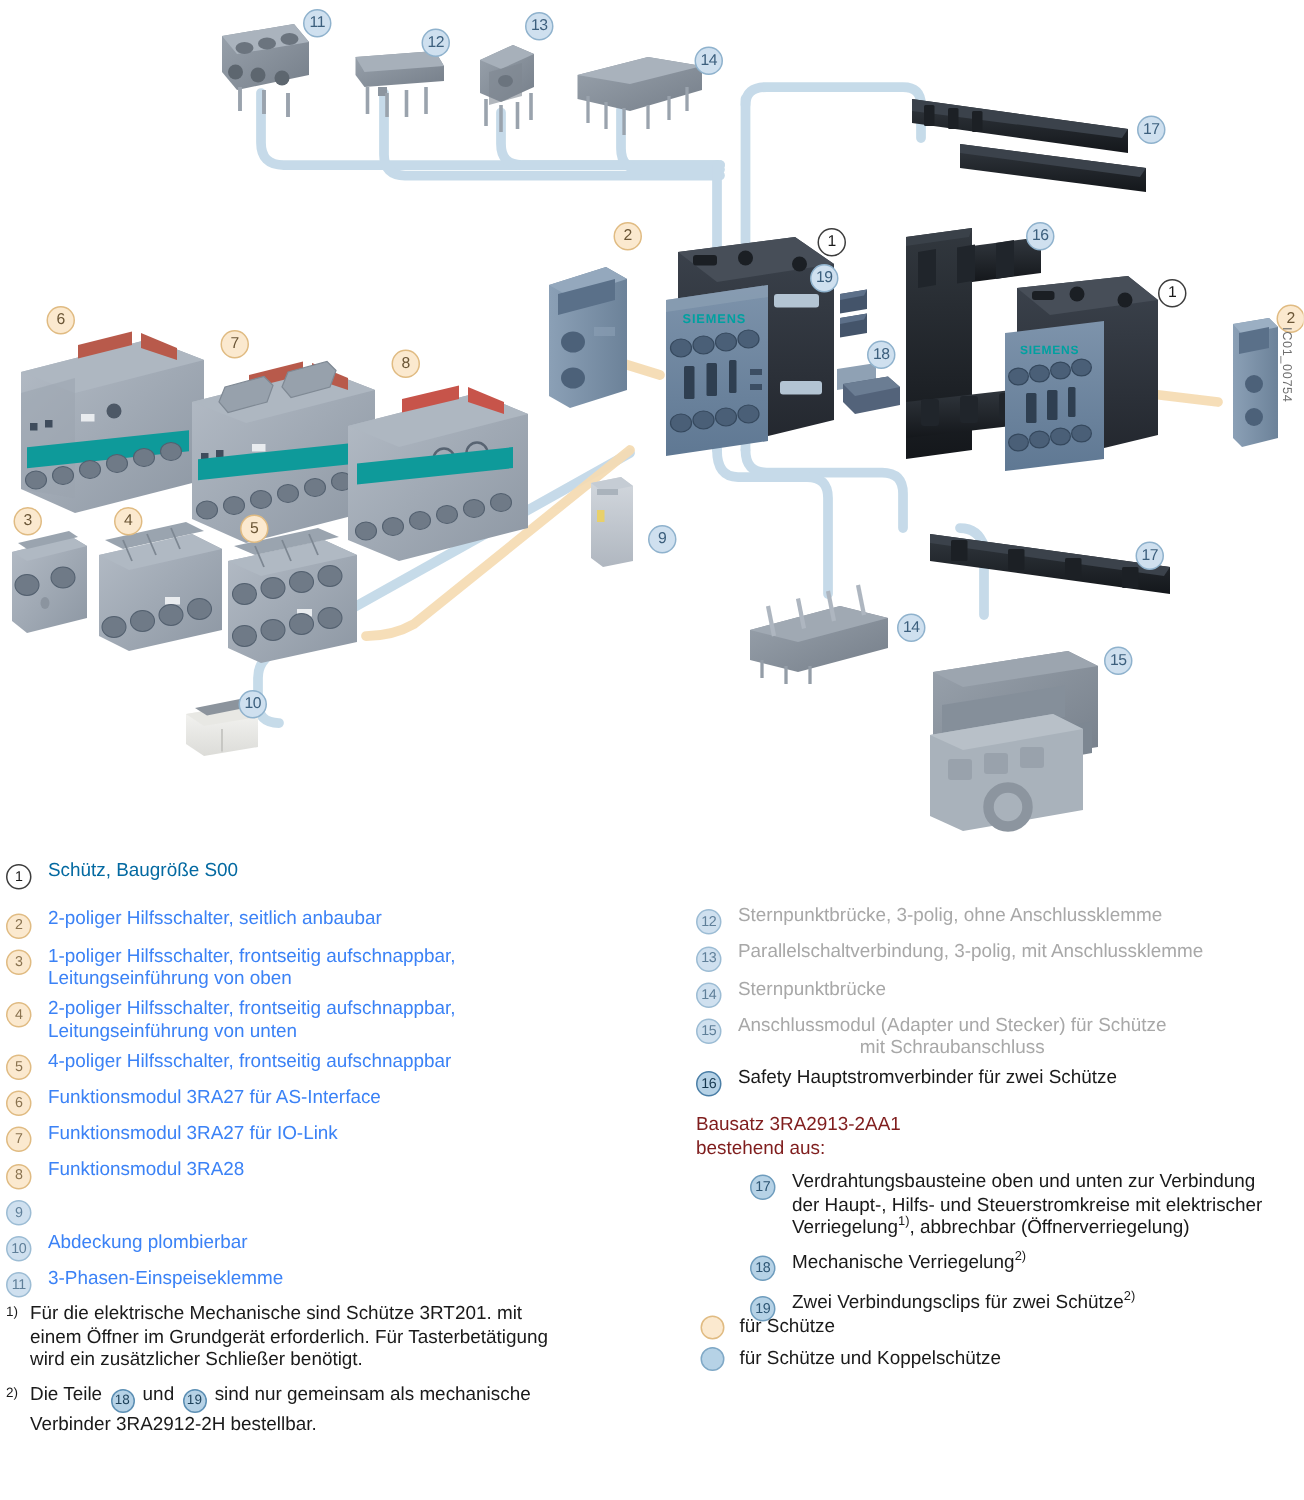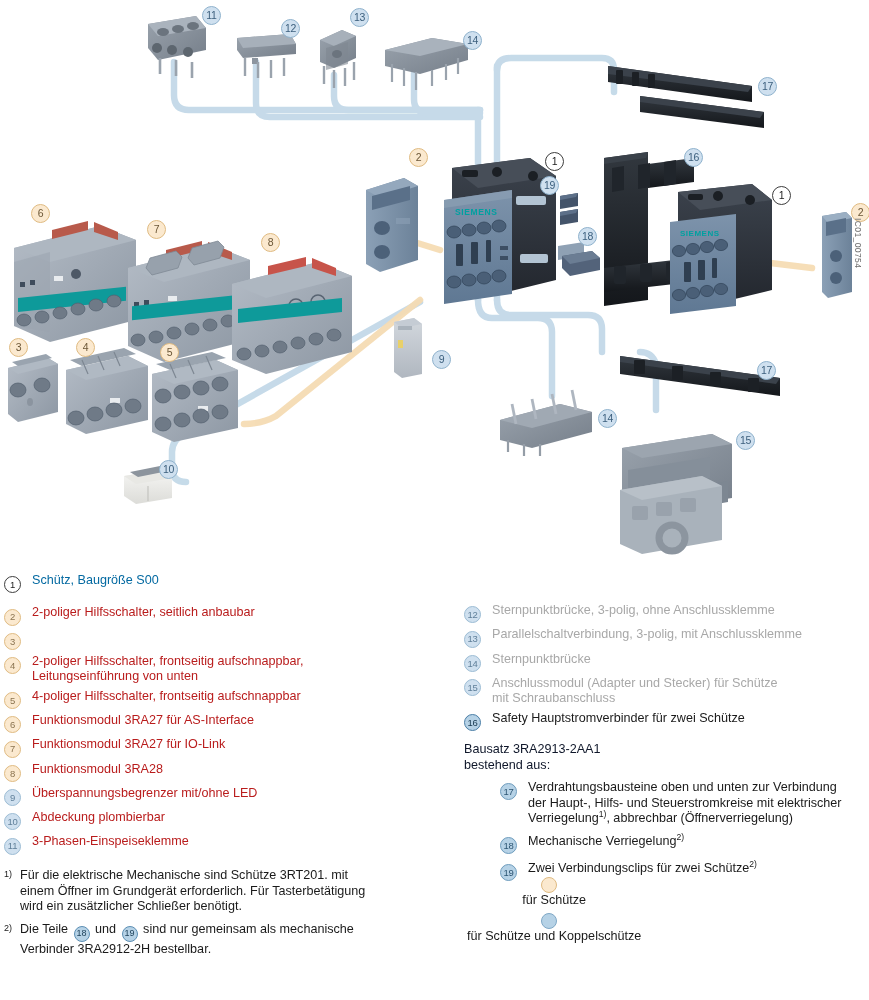--- a/index.html
+++ b/index.html
@@ -29,44 +29,44 @@
   .lbadge{display:inline-flex;width:17px;height:17px;border-radius:50%;
           box-sizing:border-box;align-items:center;justify-content:center;
           font-size:9.5px;line-height:1;letter-spacing:-0.3px;}
   .lbadge.plain{background:#ffffff;border:1px solid #3d3d3d;color:#1a1a1a;}
   .lbadge.tan{background:#fbe9cf;border:1px solid #e0bb82;color:#8a7350;}
   .lbadge.blue{background:#cfe0ef;border:1px solid #9cbcd4;color:#5f7f99;}
   .lbadge.bluestrong{background:#b6d2e6;border:1px solid #4a7ea6;color:#17384f;}
   .lbadge.bluemid{background:#b6d2e6;border:1px solid #6e9cbd;color:#2d5573;}
   .ltext{font-size:12.6px;line-height:15.5px;}
   .ltext.dark{color:#1a1a1a;}
-  .ltext.mid{color:#b91c1c;}
-  .ltext.faded{color:#a8a8a8;}
+  .ltext.mid{color:#3b82f6;}
+  .ltext.faded{color:#a8a8a8;text-align:center;}
   .ltext.bold1{color:#0369a1;}
 
   .lrow.lead{margin-bottom:12px;}
 
-  #bausatz{margin-top:11px;font-size:12.6px;line-height:15.5px;color:#0f172a;}
+  #bausatz{margin-top:11px;font-size:12.6px;line-height:15.5px;color:#7f1d1d;}
   #kitrows{margin-top:7px;margin-left:36px;}
   #kitrows .lrow{margin-bottom:7px;}
   sup{font-size:8.6px;vertical-align:super;line-height:0;}
 
   
   #footnotes{position:absolute;left:4px;top:303px;width:420px;}
   .fn{display:flex;align-items:flex-start;margin-bottom:7px;}
   .fn .fmark{flex:0 0 16px;font-size:9px;color:#1a1a1a;padding-top:1px;}
   .fn .ftext{font-size:12.6px;line-height:15.6px;color:#1a1a1a;}
   .inlinebadge{display:inline-flex;width:16px;height:16px;border-radius:50%;
      box-sizing:border-box;align-items:center;justify-content:center;
      font-size:9px;background:#b6d2e6;border:1px solid #5c8fb4;color:#1b3f58;
      vertical-align:-3px;margin:0 2px;}
 
   
   #key{position:absolute;left:467px;top:312px;}
-  .keyrow{display:flex;align-items:center;margin-bottom:5px;flex-direction:column;}
+  .keyrow{display:flex;align-items:flex-start;margin-bottom:5px;}
   .keydot{width:16px;height:16px;border-radius:50%;box-sizing:border-box;margin-right:10px;}
   .keydot.tan{background:#fbe9cf;border:1px solid #e0bb82;}
   .keydot.blue{background:#b6d2e6;border:1px solid #7fa8c6;}
   .keytext{font-size:12.6px;line-height:15px;color:#1a1a1a;}
 
   
   #imgcode{position:absolute;right:6px;top:218px;width:14px;
            font-size:8.5px;color:#6e6e6e;letter-spacing:0.4px;
            writing-mode:vertical-rl;text-orientation:mixed;}
 </style>
@@ -578,20 +578,24 @@
     </div>
     <div id="left-items">
         <div class="lrow">
           <div class="bnum"><span class="lbadge tan">2</span></div>
           <div class="ltext mid">
             <div>2-poliger Hilfsschalter, seitlich anbaubar</div>
           </div>
         </div>
         <div class="lrow">
           <div class="bnum"><span class="lbadge tan">3</span></div>
+          <div class="ltext mid">
+            <div>1-poliger Hilfsschalter, frontseitig aufschnappbar,</div>
+            <div>Leitungseinführung von oben</div>
+          </div>
         </div>
         <div class="lrow">
           <div class="bnum"><span class="lbadge tan">4</span></div>
           <div class="ltext mid">
             <div>2-poliger Hilfsschalter, frontseitig aufschnappbar,</div>
             <div>Leitungseinführung von unten</div>
           </div>
         </div>
         <div class="lrow">
           <div class="bnum"><span class="lbadge tan">5</span></div>
@@ -612,23 +616,20 @@
           </div>
         </div>
         <div class="lrow">
           <div class="bnum"><span class="lbadge tan">8</span></div>
           <div class="ltext mid">
             <div>Funktionsmodul 3RA28</div>
           </div>
         </div>
         <div class="lrow">
           <div class="bnum"><span class="lbadge blue">9</span></div>
-          <div class="ltext mid">
-            <div>Überspannungsbegrenzer mit/ohne LED</div>
-          </div>
         </div>
         <div class="lrow">
           <div class="bnum"><span class="lbadge blue">10</span></div>
           <div class="ltext mid">
             <div>Abdeckung plombierbar</div>
           </div>
         </div>
         <div class="lrow">
           <div class="bnum"><span class="lbadge blue">11</span></div>
           <div class="ltext mid">

